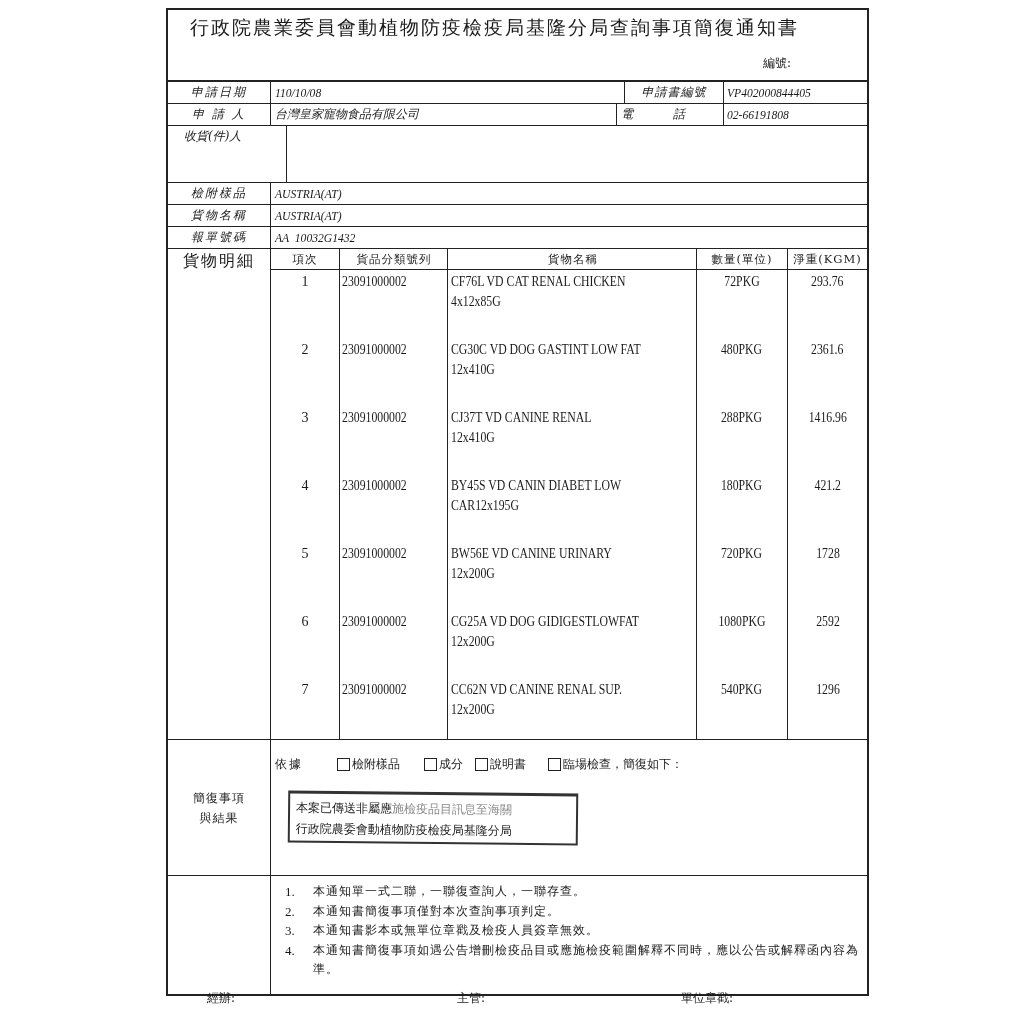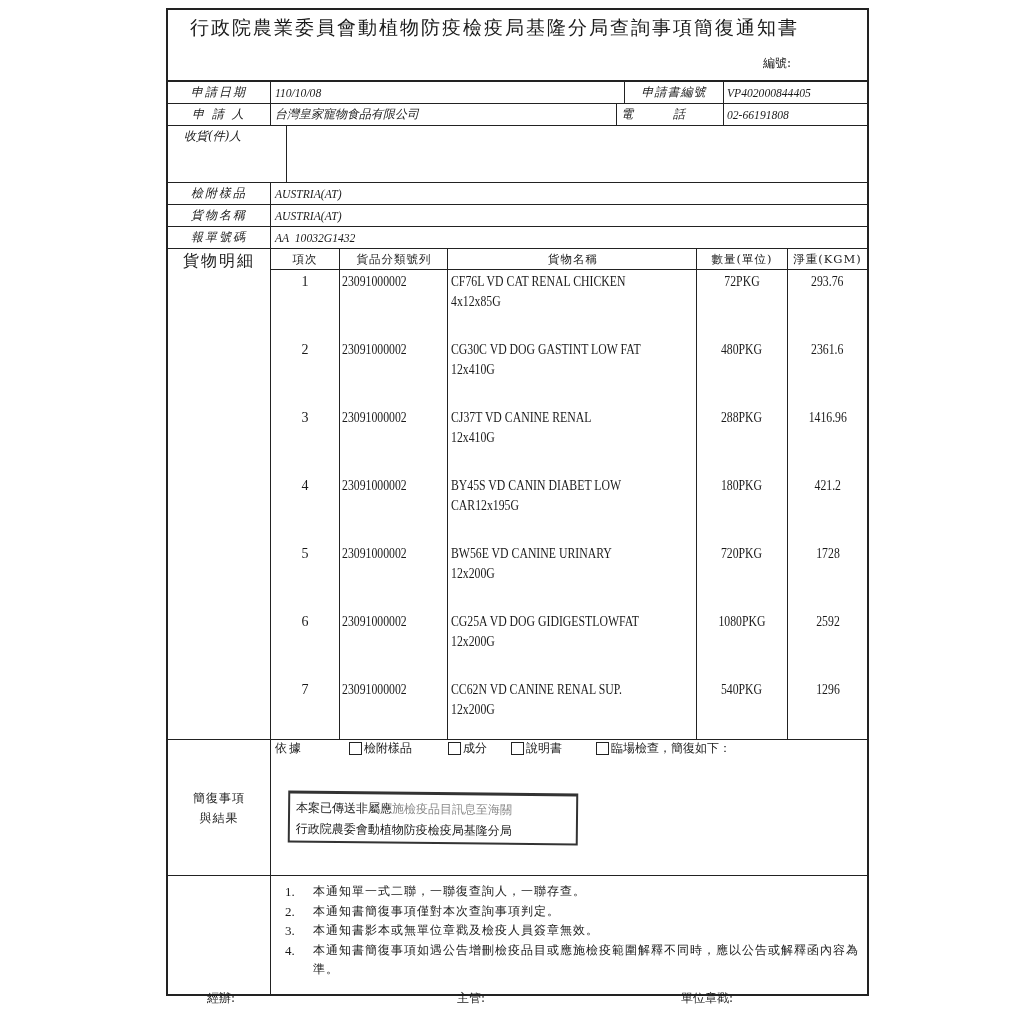--- a/index.html
+++ b/index.html
@@ -37,21 +37,21 @@
     .c-code { width: 104px; padding-left: 2px; margin-left: 21px; }
     .c-name { width: 244px; padding-left: 3px; }
     .c-qty { width: 88px; text-align: center; }
     .c-wt { text-align: center; }
     .nar { display: inline-block; transform: scaleX(0.84); transform-origin: left top; white-space: nowrap; }
     .narc { display: inline-block; transform: scaleX(0.84); transform-origin: center top; white-space: nowrap; }
     .line2 { display: block; margin-top: 4px; }
     .reply { display: flex; border-bottom: 1.5px solid #222; height: 135px; }
     .reply .lab { font-size: 12px; flex-direction: column; line-height: 20px; letter-spacing: 1px; }
     .reply .body { flex: 1; position: relative; font-size: 12px; }
-    .basis { position: absolute; left: 4px; top: 0; display: flex; gap: 12px; white-space: nowrap; }
+    .basis { position: absolute; left: 4px; top: 16px; display: flex; gap: 0; white-space: nowrap; }
     .cb { display: inline-flex; align-items: center; margin-left: 12px; }
     .cb .box { width: 11px; height: 11px; border: 1px solid #222; display: inline-block; margin-right: 2px; }
     .stamp { position: absolute; left: 17px; top: 52px; width: 290px; height: 52px; border: 2px solid #333;
              border-top-width: 3px; padding: 4px 6px; box-sizing: border-box; font-size: 12px; line-height: 21px;
              transform: rotate(0.6deg); }
     .stamp .faded { color: #8a8a8a; }
     .notes { display: flex; height: 118px; }
     .notes .lab { border-right: 1.5px solid #222; }
     .notes .body { flex: 1; padding-left: 14px; padding-top: 6px; font-size: 12px; line-height: 19.5px; }
     .note { display: flex; }

